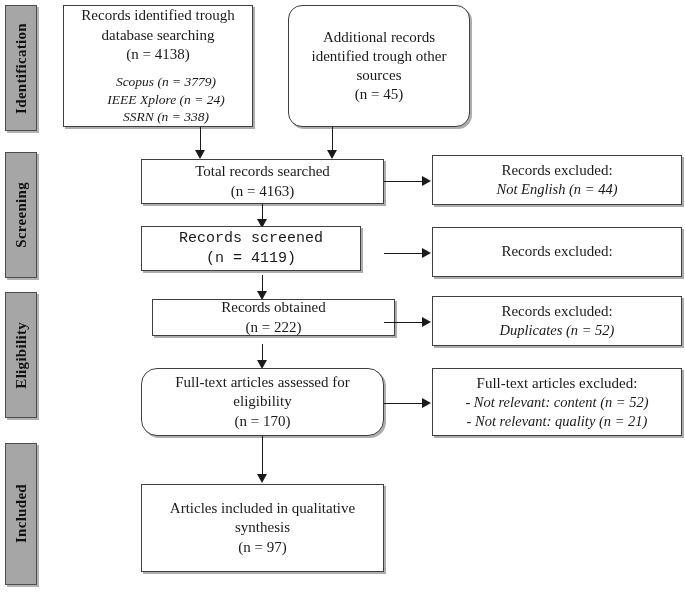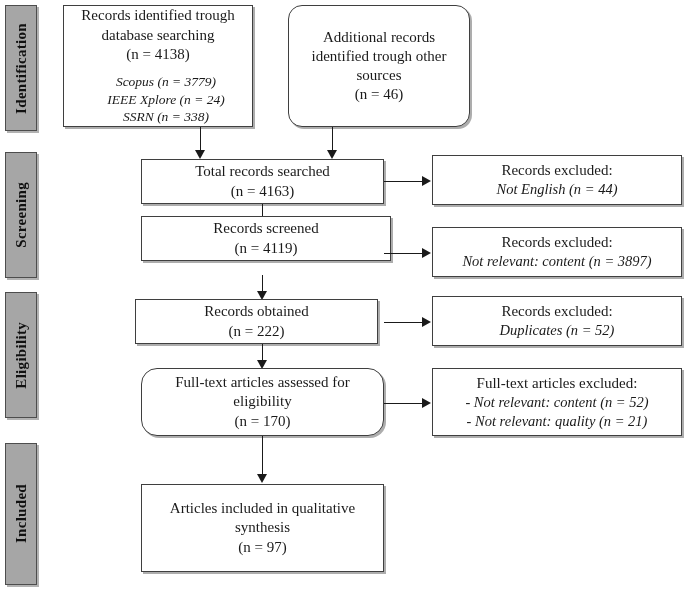--- a/index.html
+++ b/index.html
@@ -132,21 +132,21 @@
       <div class="sub">Scopus (n = 3779)</div>
       <div class="sub">IEEE Xplore (n = 24)</div>
       <div class="sub">SSRN (n = 338)</div>
     </div>
   </div>
 
   <div class="box" style="left:288px; top:5px; width:182px; height:122px;border-radius:14px;">
     <div class="line">Additional records</div>
     <div class="line">identified trough other</div>
     <div class="line">sources</div>
-    <div class="line">(n = 46)</div>
+    <div class="line">(n = 45)</div>
   </div>
 
   <div class="vline" style="left:200px; top:127px; height:26px;"></div>
   <div class="arrow-down" style="left:195px; top:150px;"></div>
 
   <div class="vline" style="left:332px; top:127px; height:26px;"></div>
   <div class="arrow-down" style="left:327px; top:150px;"></div>
 
   <div class="box" style="left:141px; top:159px; width:243px; height:45px;font-family:Liberation Serif, serif;">
     <div class="line">Total records searched</div>
@@ -157,37 +157,36 @@
     <div class="line">Records excluded:</div>
     <div class="line italic">Not English (n = 44)</div>
   </div>
 
   <div class="hline" style="left:384px; top:181px; width:39px;"></div>
   <div class="arrow-right" style="left:422px; top:176px;"></div>
 
   <div class="vline" style="left:262px; top:204px; height:17px;"></div>
   <div class="arrow-down" style="left:257px; top:219px;"></div>
 
-  <div class="box" style="left:141px; top:216px; width:250px; height:45px;">
+  <div class="box" style="left:141px; top:226px; width:220px; height:45px;font-family:Liberation Mono, monospace;">
     <div class="line">Records screened</div>
     <div class="line">(n = 4119)</div>
   </div>
 
   <div class="box" style="left:432px; top:227px; width:250px; height:50px;">
     <div class="line">Records excluded:</div>
-    <div class="line italic">Not relevant: content (n = 3897)</div>
   </div>
 
   <div class="hline" style="left:384px; top:253px; width:39px;"></div>
   <div class="arrow-right" style="left:422px; top:248px;"></div>
 
   <div class="vline" style="left:262px; top:275px; height:18px;"></div>
   <div class="arrow-down" style="left:257px; top:291px;"></div>
 
-  <div class="box" style="left:135px; top:299px; width:243px; height:45px;">
+  <div class="box" style="left:152px; top:299px; width:243px; height:37px;">
     <div class="line">Records obtained</div>
     <div class="line">(n = 222)</div>
   </div>
 
   <div class="box" style="left:432px; top:296px; width:250px; height:50px;">
     <div class="line">Records excluded:</div>
     <div class="line italic">Duplicates (n = 52)</div>
   </div>
 
   <div class="hline" style="left:384px; top:322px; width:39px;"></div>

